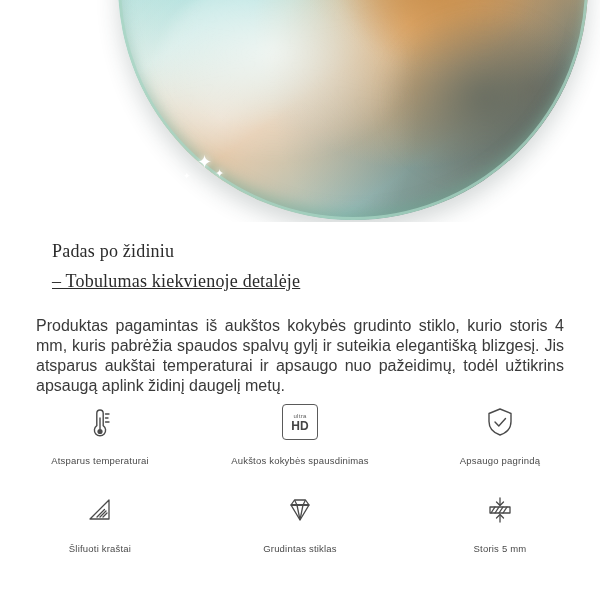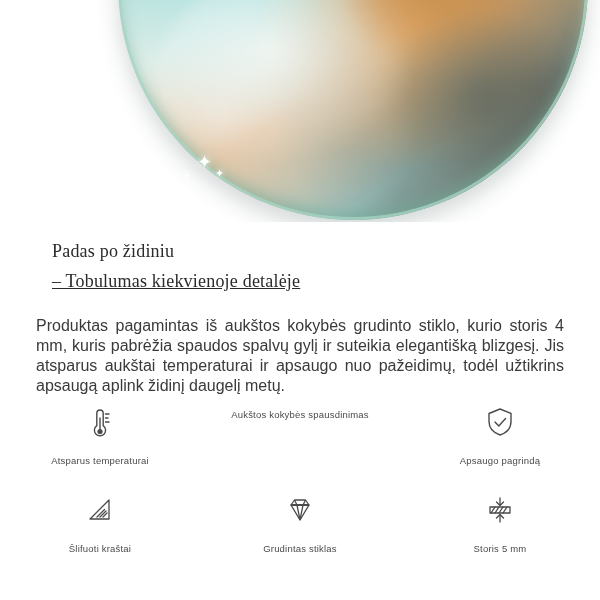--- a/index.html
+++ b/index.html
@@ -226,20 +226,26 @@
           <circle cx="20" cy="29.5" r="2.6" fill="#4a4a4a" stroke="none"></circle>
           <line x1="25.5" y1="12" x2="29" y2="12"></line>
           <line x1="25.5" y1="16" x2="28" y2="16"></line>
           <line x1="25.5" y1="20" x2="29" y2="20"></line>
         </svg>
       </div>
       <div class="feature-label">Atsparus temperaturai</div>
     </div>
 
     <div class="feature">
+      <div class="feature-icon">
+        <div class="ultrahd">
+          <span class="u-top">ultra</span>
+          <span class="u-bot">HD</span>
+        </div>
+      </div>
       <div class="feature-label">Aukštos kokybės spausdinimas</div>
     </div>
 
     <div class="feature">
       <div class="feature-icon">
         <svg width="40" height="40" viewBox="0 0 40 40" fill="none" stroke="#4a4a4a" stroke-width="1.4" stroke-linecap="round" stroke-linejoin="round">
           <path d="M20 7 L31 11.5 v8 c0 6.5 -4.6 11.3 -11 13.5 -6.4 -2.2 -11 -7 -11 -13.5 v-8 z"></path>
           <polyline points="15,20 18.8,24 25.5,16.5"></polyline>
         </svg>
       </div>

